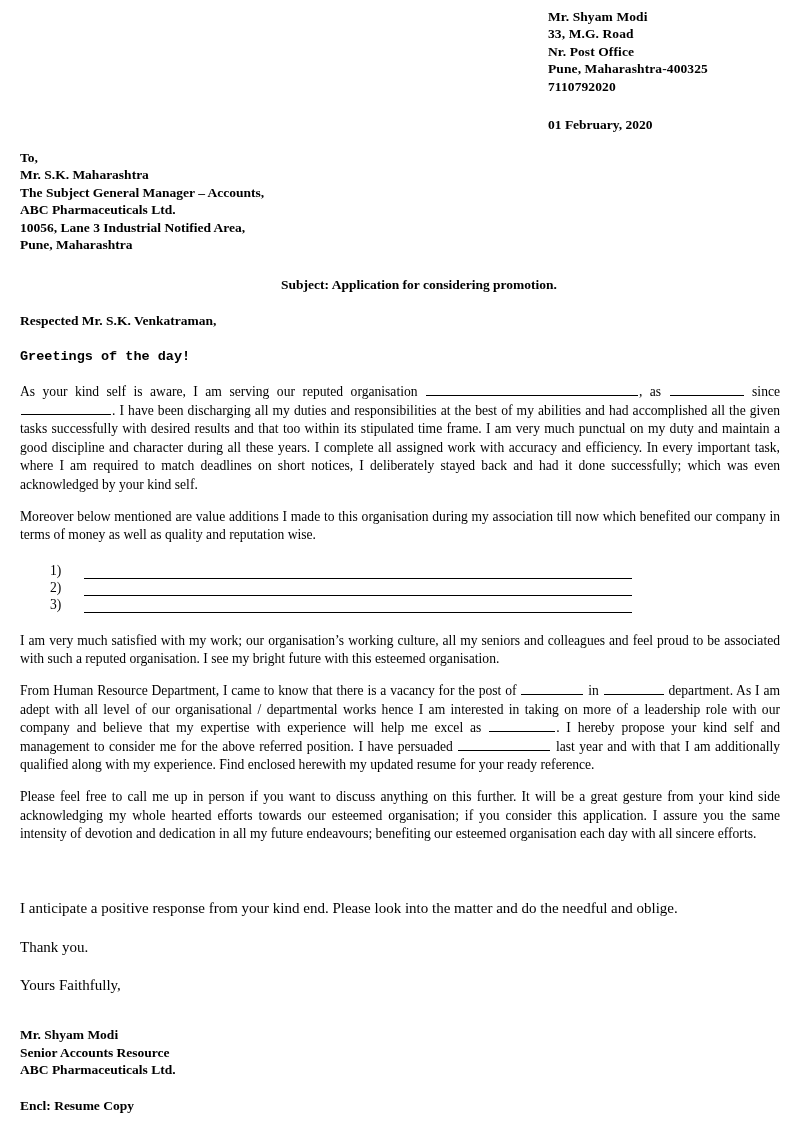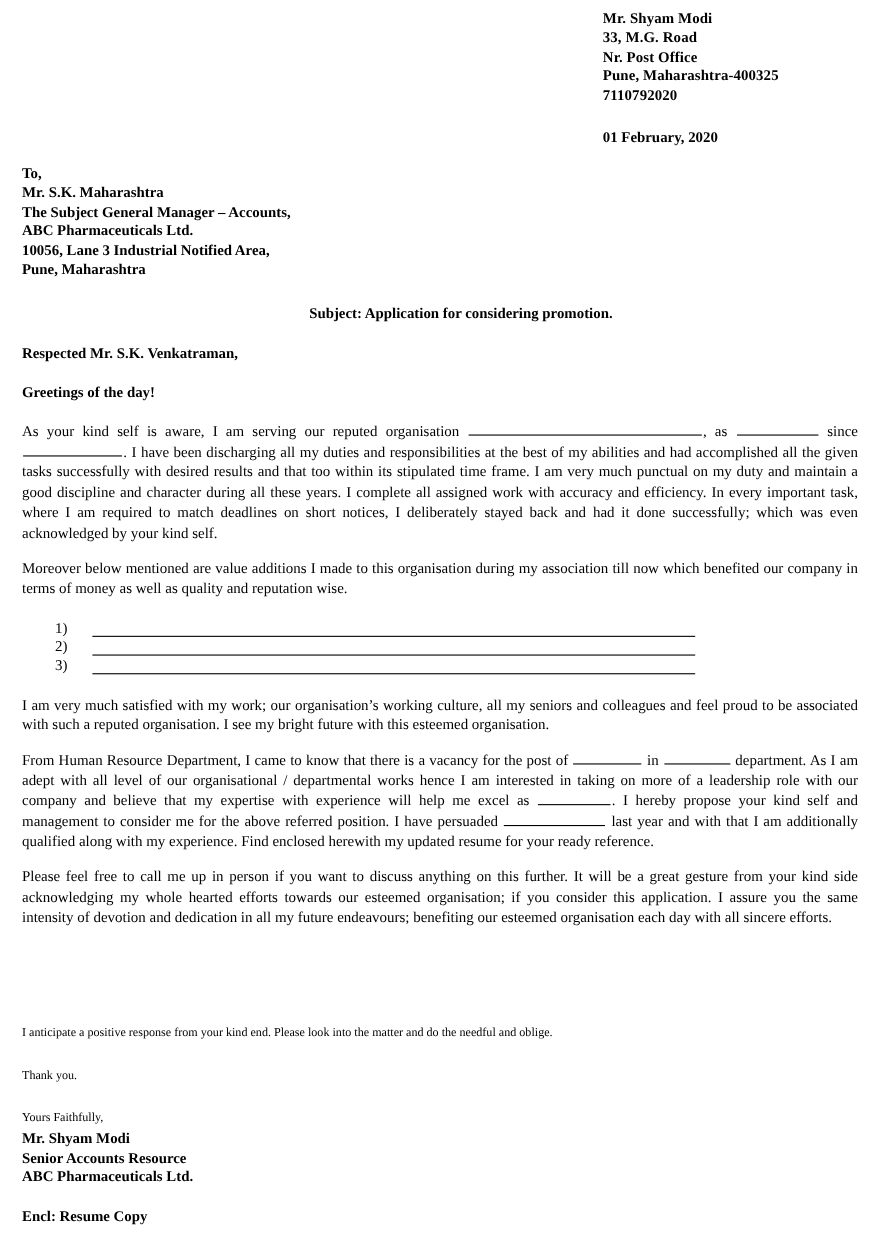--- a/index.html
+++ b/index.html
@@ -76,20 +76,21 @@
     top: 313px;
     font-weight: bold;
     font-size: 13.5px;
   }
   .greeting {
     position: absolute;
     left: 20px;
     top: 349px;
     font-weight: bold;
     font-size: 13.5px;
+    font-family: Liberation Mono, monospace;
   }
 
   
   .body-area {
     position: absolute;
     left: 20px;
     top: 383px;
     width: 760px;
   }
   p.para {
@@ -140,23 +141,22 @@
     border-bottom: 1px solid #000;
     height: 11px;
   }
 
   
   .closing-area {
     position: absolute;
     left: 20px;
     top: 899px;
     width: 760px;
-    font-size: 11px;
+    font-size: 15px;
     line-height: 18.6px;
-    margin-top: 31px;
   }
   .closing-line { margin: 0 0 20px 0; }
 
   .signature-block {
     position: absolute;
     left: 20px;
     top: 1026px;
     font-weight: bold;
     font-size: 13.5px;
     line-height: 17.6px;

